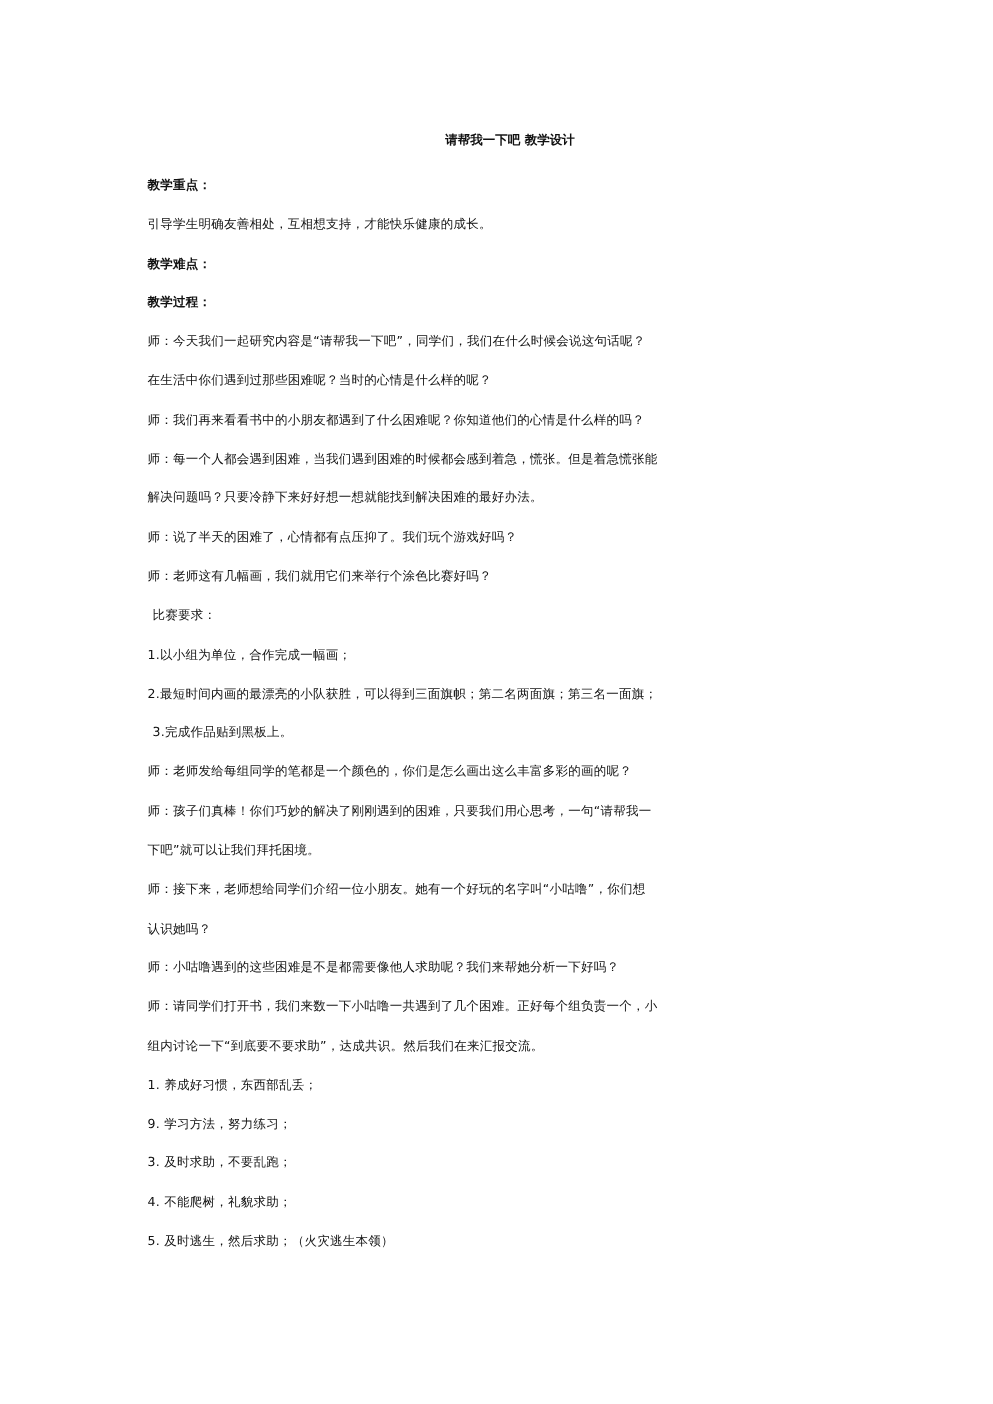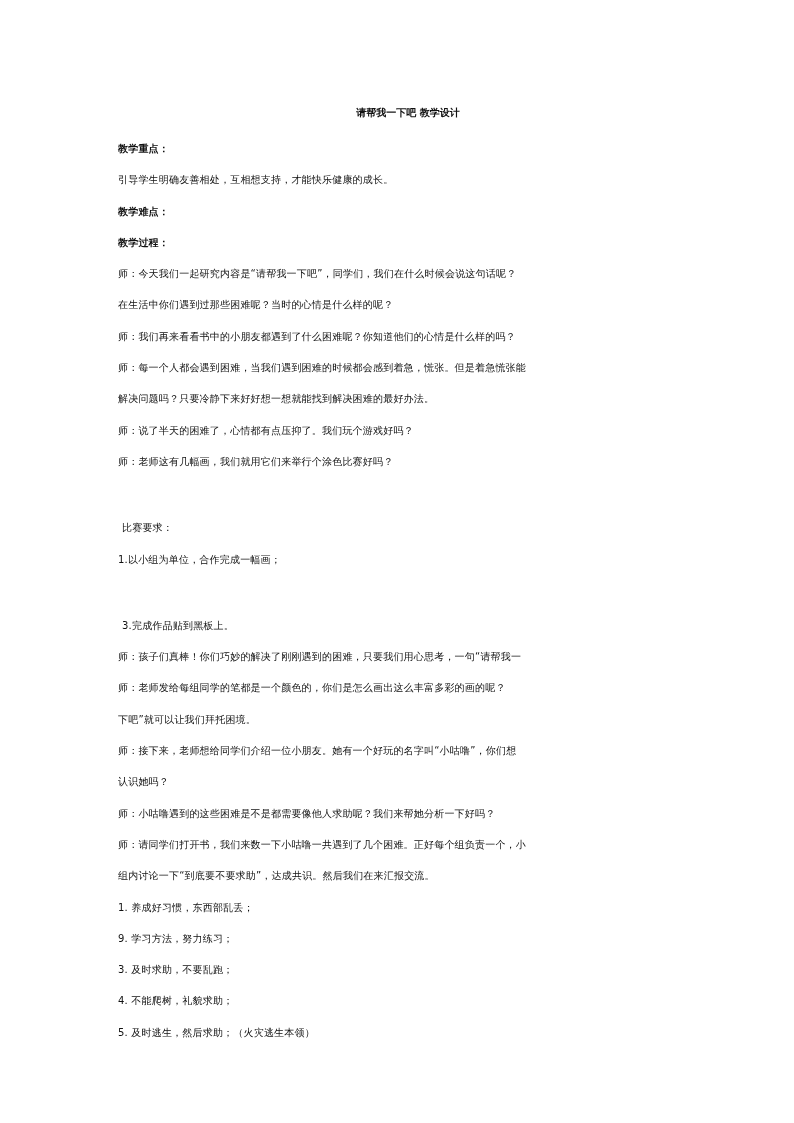--- a/index.html
+++ b/index.html
@@ -3,21 +3,21 @@
 <meta charset="utf-8">
 <style>
   html, body { margin: 0; padding: 0; background: #ffffff; }
   body { width: 794px; height: 1123px; position: relative; overflow: hidden;
          font-family: "DejaVu Sans", "Liberation Sans", sans-serif; color: #111; }
   .page { position: absolute; left: 118px; top: 102px; width: 560px; }
   .title { text-align: center; font-weight: bold; font-size: 10px; height: 22px; line-height: 22px;
            margin-bottom: 9px; padding-left: 20px; }
   .line { font-size: 10px; line-height: 31.3px; height: 31.3px; white-space: nowrap; letter-spacing: 0.2px; }
   .heading { font-weight: bold; }
-  .indent1 { padding-left: 4px; margin-top: 35px; }
+  .indent1 { padding-left: 4px; }
 </style>
 </head>
 <body>
 
 <div class="page">
   <div class="title">请帮我一下吧 教学设计</div>
 
   <div class="line heading">教学重点：</div>
   <div class="line">引导学生明确友善相处，互相想支持，才能快乐健康的成长。</div>
 
@@ -28,23 +28,24 @@
   <div>
     <div class="line">师：今天我们一起研究内容是“请帮我一下吧”，同学们，我们在什么时候会说这句话呢？</div>
     <div class="line">在生活中你们遇到过那些困难呢？当时的心情是什么样的呢？</div>
     <div class="line">师：我们再来看看书中的小朋友都遇到了什么困难呢？你知道他们的心情是什么样的吗？</div>
     <div class="line">师：每一个人都会遇到困难，当我们遇到困难的时候都会感到着急，慌张。但是着急慌张能</div>
     <div class="line">解决问题吗？只要冷静下来好好想一想就能找到解决困难的最好办法。</div>
     <div class="line">师：说了半天的困难了，心情都有点压抑了。我们玩个游戏好吗？</div>
     <div class="line">师：老师这有几幅画，我们就用它们来举行个涂色比赛好吗？</div>
     <div class="line indent1"> 比赛要求：</div>
     <div class="line">1.以小组为单位，合作完成一幅画；</div>
+    <div class="line">2.最短时间内画的最漂亮的小队获胜，可以得到三面旗帜；第二名两面旗；第三名一面旗；</div>
     <div class="line indent1"> 3.完成作品贴到黑板上。</div>
+    <div class="line">师：老师发给每组同学的笔都是一个颜色的，你们是怎么画出这么丰富多彩的画的呢？</div>
     <div class="line">师：孩子们真棒！你们巧妙的解决了刚刚遇到的困难，只要我们用心思考，一句“请帮我一</div>
-    <div class="line">师：老师发给每组同学的笔都是一个颜色的，你们是怎么画出这么丰富多彩的画的呢？</div>
     <div class="line">下吧”就可以让我们拜托困境。</div>
     <div class="line">师：接下来，老师想给同学们介绍一位小朋友。她有一个好玩的名字叫“小咕噜”，你们想</div>
     <div class="line">认识她吗？</div>
     <div class="line">师：小咕噜遇到的这些困难是不是都需要像他人求助呢？我们来帮她分析一下好吗？</div>
     <div class="line">师：请同学们打开书，我们来数一下小咕噜一共遇到了几个困难。正好每个组负责一个，小</div>
     <div class="line">组内讨论一下“到底要不要求助”，达成共识。然后我们在来汇报交流。</div>
     <div class="line">1. 养成好习惯，东西部乱丢；</div>
     <div class="line">9. 学习方法，努力练习；</div>
     <div class="line">3. 及时求助，不要乱跑；</div>
     <div class="line">4. 不能爬树，礼貌求助；</div>

